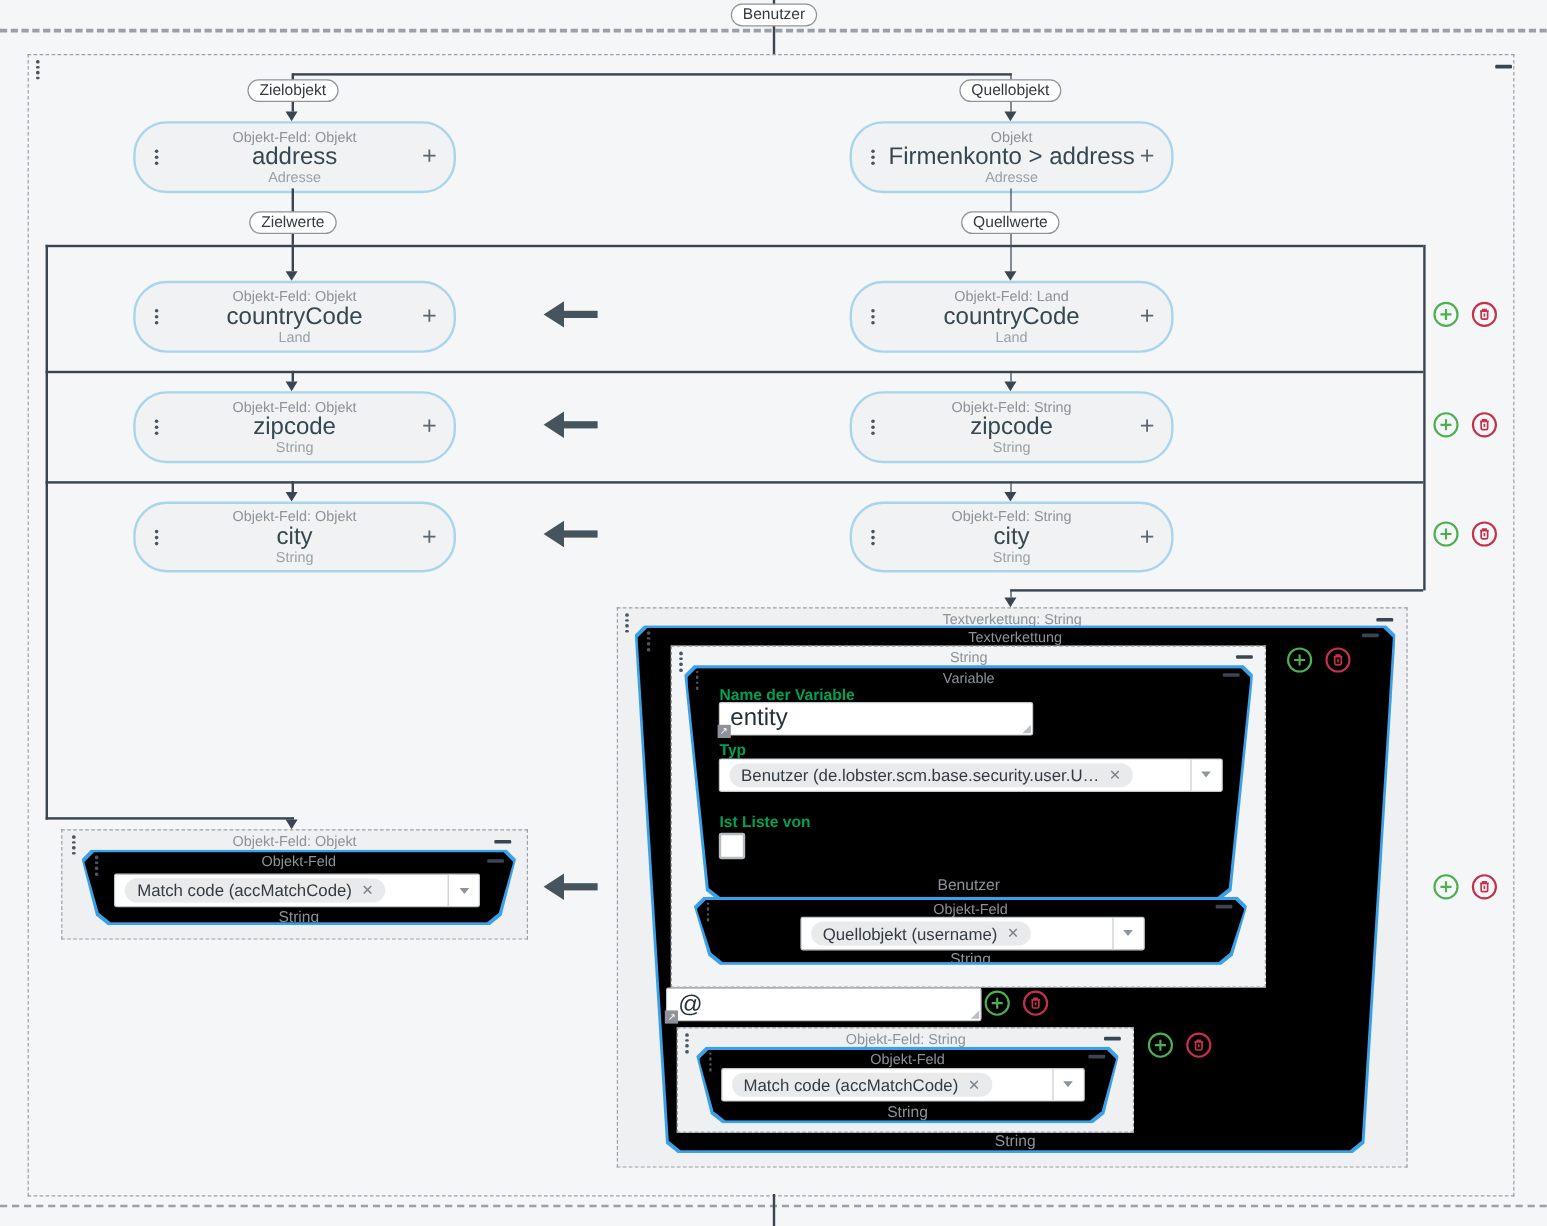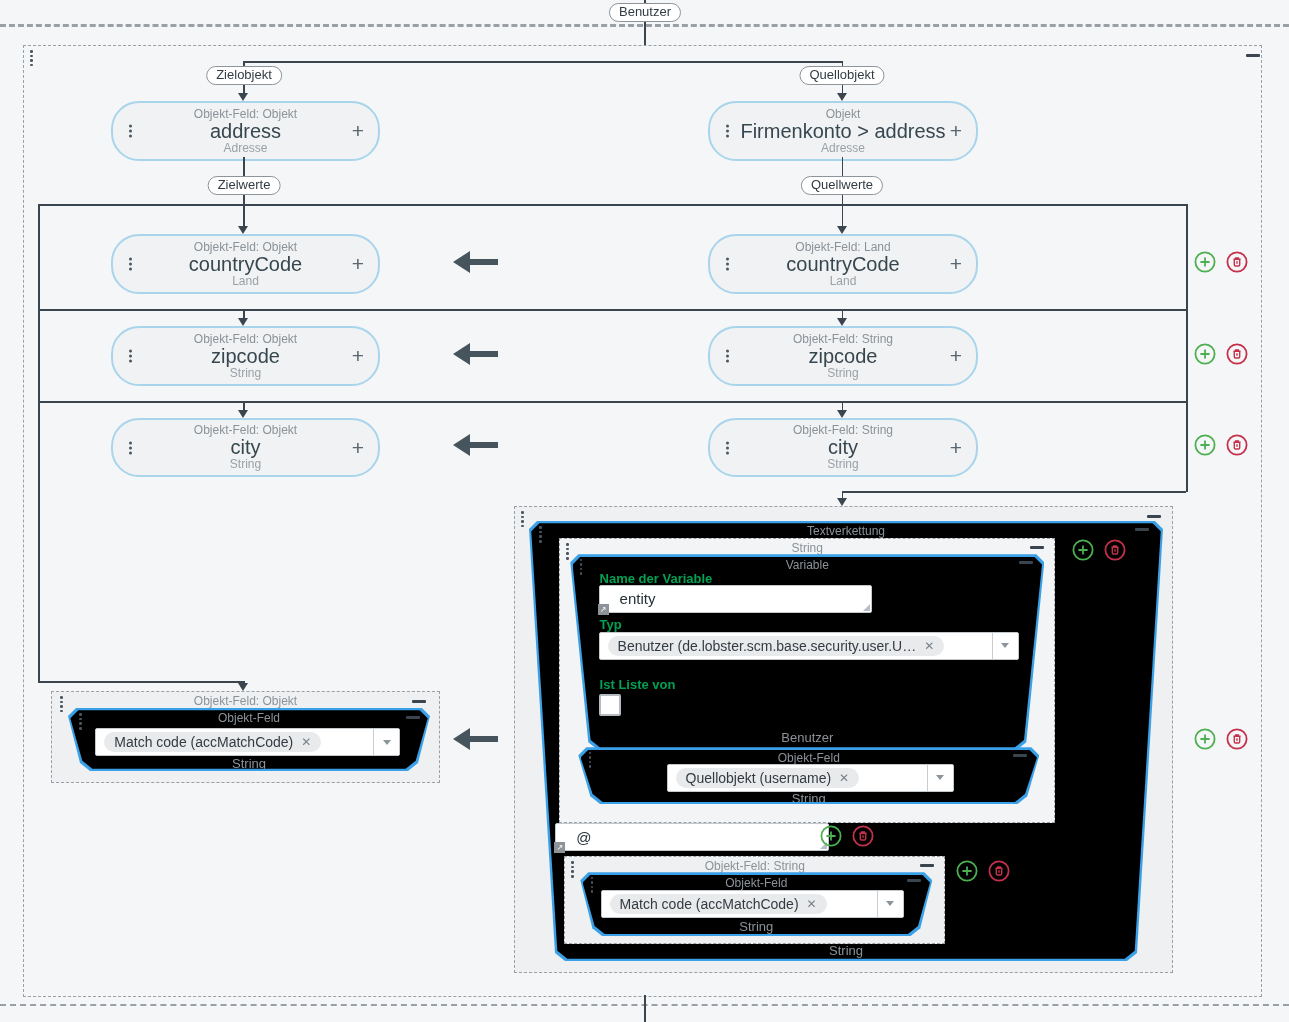--- a/index.html
+++ b/index.html
@@ -44,21 +44,21 @@
   .trap{position:absolute;background:#3aa1e8;}
   .trap,.tin{clip-path:polygon(8px 0,calc(100% - 8px) 0,100% 8px,
       calc(100% - var(--s)) calc(100% - 8px),calc(100% - var(--s) - 10px) 100%,
       calc(var(--s) + 10px) 100%,var(--s) calc(100% - 8px),0 8px);}
   .tin{position:absolute;inset:2.3px;background:#000000;}
   
   .glbl{position:absolute;font-size:13px;font-weight:bold;color:#00a153;white-space:nowrap;}
   .ctrlabel{position:absolute;left:0;right:0;text-align:center;font-size:13px;color:#8b9298;}
   
   .inp{position:absolute;background:#fff;border:1px solid #c3c8cc;border-radius:2px;
-       display:flex;align-items:center;padding-left:20px;font-size:15px;color:#263238;}
+       display:flex;align-items:center;padding-left:9px;font-size:20px;color:#263238;}
   .inp::after{content:'';position:absolute;right:1px;bottom:1px;width:0;height:0;
        border-left:7px solid transparent;border-bottom:7px solid #b9bfc4;}
   .exp{position:absolute;width:11px;height:11px;background:#8d9399;color:#fff;font-size:8px;
        display:flex;align-items:center;justify-content:center;z-index:3;}
   
   .fld{position:absolute;background:#fff;border:1px solid #c3c8cc;border-radius:2px;display:flex;align-items:center;}
   .chip{display:inline-flex;align-items:center;gap:8px;background:#e9eaec;border-radius:13px;
         padding:2px 10px;font-size:14px;color:#333b42;margin-left:8px;white-space:nowrap;overflow:hidden;}
   .chip .x{font-size:12px;color:#78828a;}
   .dd{margin-left:auto;align-self:stretch;width:25px;border-left:1px solid #c9cdd0;
@@ -294,20 +294,21 @@
           <span class="dd">
               <span class="caret"></span>
             </span>
         </div>
         <div class="ctrlabel" style="top:46px">String</div>
       </div>
     </div>
   </div>
 
   <div class="dbox" style="left:490px;top:460px;width:657px;height:465px">
+    <div class="btitle" style="top:2px">Textverkettung: String</div>
     <span class="kb k4" style="left:6px;top:4px">
         <i></i>
         <i></i>
         <i></i>
         <i></i>
       </span>
     <div class="mn" style="left:632px;top:8px"></div>
 
     <div class="trap" style="left:14px;top:14px;width:634px;height:440px;--s:26px">
       <div class="tin">

